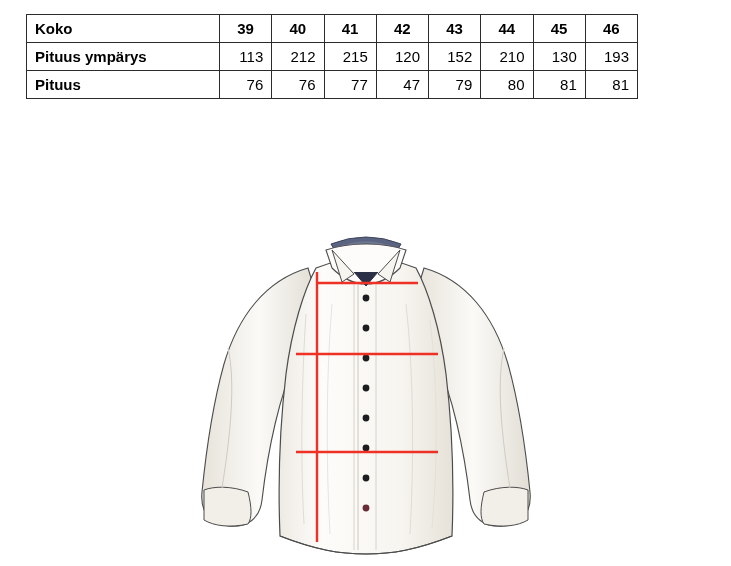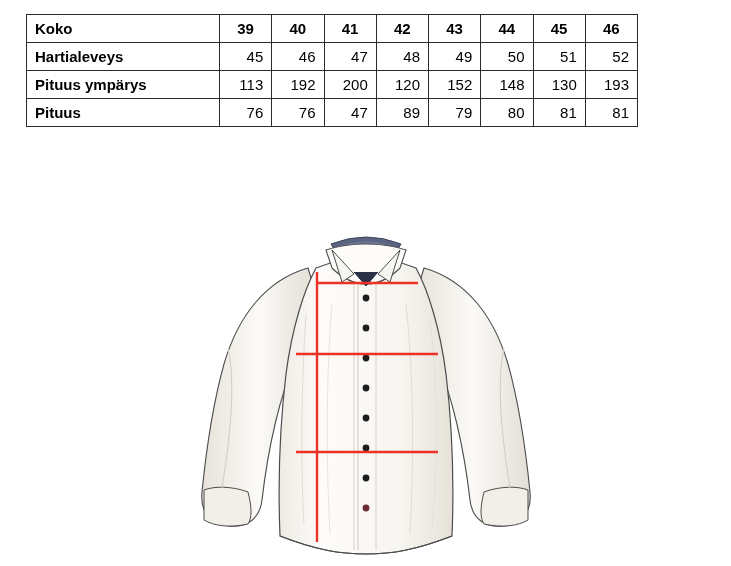--- a/index.html
+++ b/index.html
@@ -73,52 +73,41 @@
         <td class="size-head">40</td>
         <td class="size-head">41</td>
         <td class="size-head">42</td>
         <td class="size-head">43</td>
         <td class="size-head">44</td>
         <td class="size-head">45</td>
         <td class="size-head">46</td>
       </tr>
 
 
-      <tr>
-        <td class="label-cell">Hartialeveys</td>
-        <td class="value-cell">45</td>
-        <td class="value-cell">46</td>
-        <td class="value-cell">47</td>
-        <td class="value-cell">48</td>
-        <td class="value-cell">49</td>
-        <td class="value-cell">50</td>
-        <td class="value-cell">51</td>
-        <td class="value-cell">52</td>
-      </tr>
 
       <tr>
         <td class="label-cell">Pituus ympärys</td>
         <td class="value-cell">113</td>
-        <td class="value-cell">192</td>
-        <td class="value-cell">200</td>
+        <td class="value-cell">212</td>
+        <td class="value-cell">215</td>
         <td class="value-cell">120</td>
         <td class="value-cell">152</td>
-        <td class="value-cell">148</td>
+        <td class="value-cell">210</td>
         <td class="value-cell">130</td>
         <td class="value-cell">193</td>
       </tr>
 
 
 
       <tr>
         <td class="label-cell">Pituus</td>
         <td class="value-cell">76</td>
         <td class="value-cell">76</td>
+        <td class="value-cell">77</td>
         <td class="value-cell">47</td>
-        <td class="value-cell">89</td>
         <td class="value-cell">79</td>
         <td class="value-cell">80</td>
         <td class="value-cell">81</td>
         <td class="value-cell">81</td>
       </tr>
     </tbody>
   </table>
 </div>
 
 <div id="shirt-figure">

